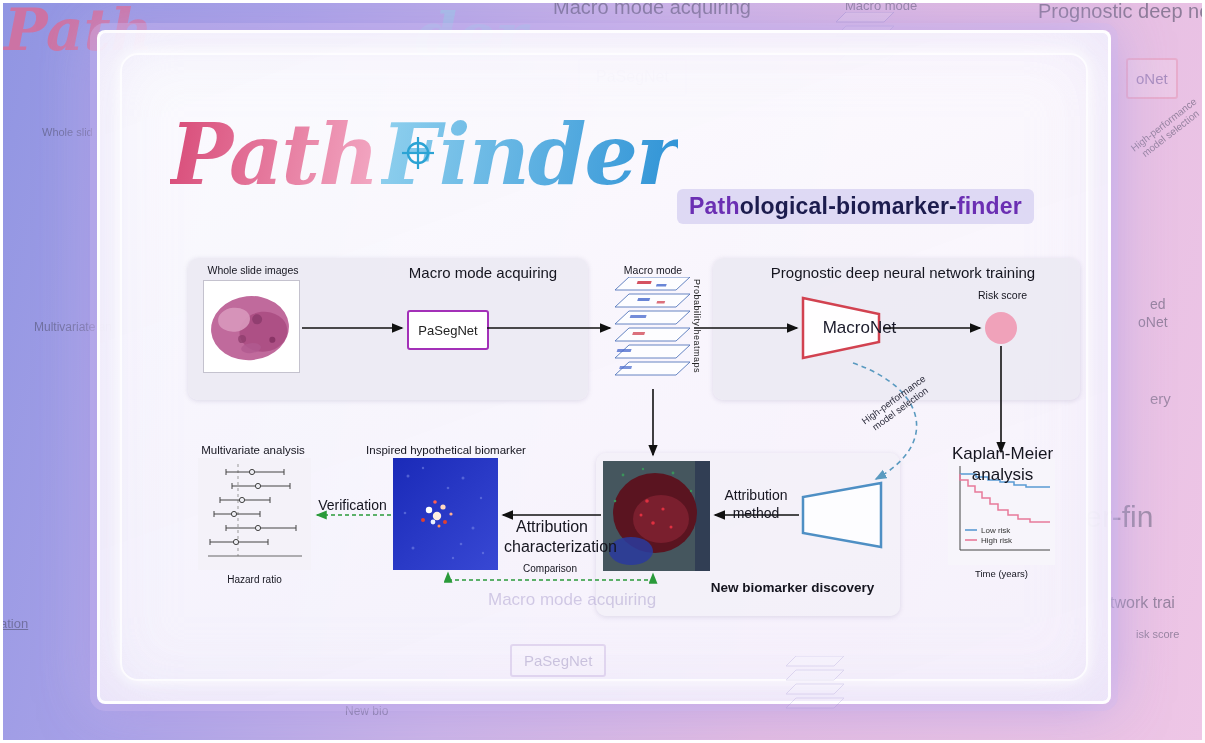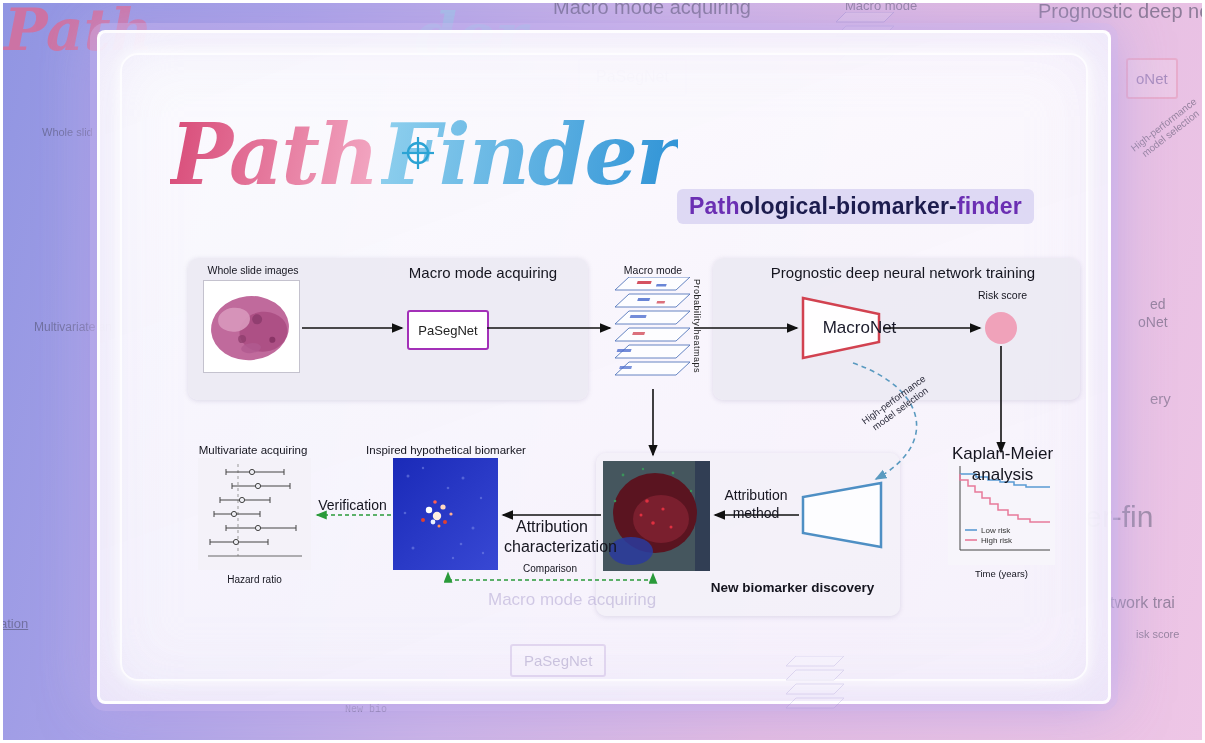--- a/index.html
+++ b/index.html
@@ -83,21 +83,21 @@
   <div class="echo" style="left:1138px;top:314px;font-size:14px;opacity:.5;">oNet</div>
   <div class="echo" style="left:1150px;top:390px;font-size:15px;opacity:.45;">ery</div>
   <div class="echo" style="left:1085px;top:500px;font-size:30px;color:#55556a;opacity:.5;">er-fin</div>
   <div class="echo" style="left:1110px;top:594px;font-size:16px;opacity:.5;">twork trai</div>
   <div class="echo" style="left:1136px;top:628px;font-size:11px;opacity:.5;">isk score</div>
   <div class="echo" style="left:42px;top:126px;font-size:11px;opacity:.5;">Whole slid</div>
   <div class="echo" style="left:34px;top:320px;font-size:12px;opacity:.5;">Multivariate an</div>
   <div class="echo" style="left:0;top:616px;font-size:13px;opacity:.5;text-decoration:underline;">ation</div>
   <div class="echo over" style="left:488px;top:590px;font-size:17px;color:#7a68b0;opacity:.3;">Macro mode acquiring</div>
   <div class="echo over boxed" style="left:510px;top:644px;font-size:15px;opacity:.3;padding:6px 12px;color:#6a5a9a;">PaSegNet</div>
-  <div class="echo" style="left:345px;top:704px;font-size:10px;opacity:.5;font-family:Liberation Mono, monospace;">New bio</div>
+  <div class="echo" style="left:345px;top:704px;font-size:12px;opacity:.5;">New bio</div>
   <div class="echo script" style="left:4px;top:-4px;font-size:58px;color:#e06890;opacity:.75;">Path</div>
   <div class="echo script" style="left:415px;top:0px;font-size:60px;color:#9ccae8;opacity:.7;">der</div>
 
   <svg class="ghost-stack" style="left:836px;top:12px;opacity:.45;" width="62" height="66" viewBox="0 0 62 66">
     <g fill="rgba(255,255,255,.35)" stroke="#9a8ed0" stroke-width="1">
       <polygon points="10,0 58,0 48,10 0,10"></polygon>
         <polygon points="10,14 58,14 48,24 0,24"></polygon>
       <polygon points="10,28 58,28 48,38 0,38"></polygon>
         <polygon points="10,42 58,42 48,52 0,52"></polygon>
     </g>
@@ -183,21 +183,21 @@
     <svg width="80" height="64" viewBox="0 0 80 64">
       <polygon points="2,2 78,18 78,46 2,62" fill="#fffeff" stroke="#d24250" stroke-width="2.5"></polygon>
     </svg>
     <div class="trap-label" style="font-size:17px;padding-left:37px;">MacroNet</div>
   </div>
 
   <div class="risk-circle"></div>
 
   <div class="rot-label">High-performance model selection</div>
 
-  <div class="t" style="left:83px;top:410px;width:140px;font-size:11.5px;">Multivariate acquiring</div>
+  <div class="t" style="left:83px;top:410px;width:140px;font-size:11.5px;">Multivariate analysis</div>
   <div class="t" style="left:98px;top:541px;width:113px;font-size:10px;">Hazard ratio</div>
   <div class="t" style="left:261px;top:410px;width:170px;font-size:11.5px;">Inspired hypothetical biomarker</div>
   <div class="t" style="left:210px;top:464px;width:85px;font-size:14px;">Verification</div>
   <div class="t" style="left:404px;top:478px;width:96px;font-size:16px;margin-top:6px;">Attribution characterization</div>
   <div class="t" style="left:612px;top:454px;width:88px;font-size:14px;">Attribution method</div>
   <div class="t" style="left:400px;top:530px;width:100px;font-size:10px;">Comparison</div>
   <div class="t" style="left:585px;top:547px;width:215px;font-size:13.5px;font-weight:bold;">New biomarker discovery</div>
   <div class="t" style="left:835px;top:410px;width:135px;font-size:17px;">Kaplan-Meier analysis</div>
   <div class="t" style="left:848px;top:535px;width:107px;font-size:9.5px;">Time (years)</div>
 

